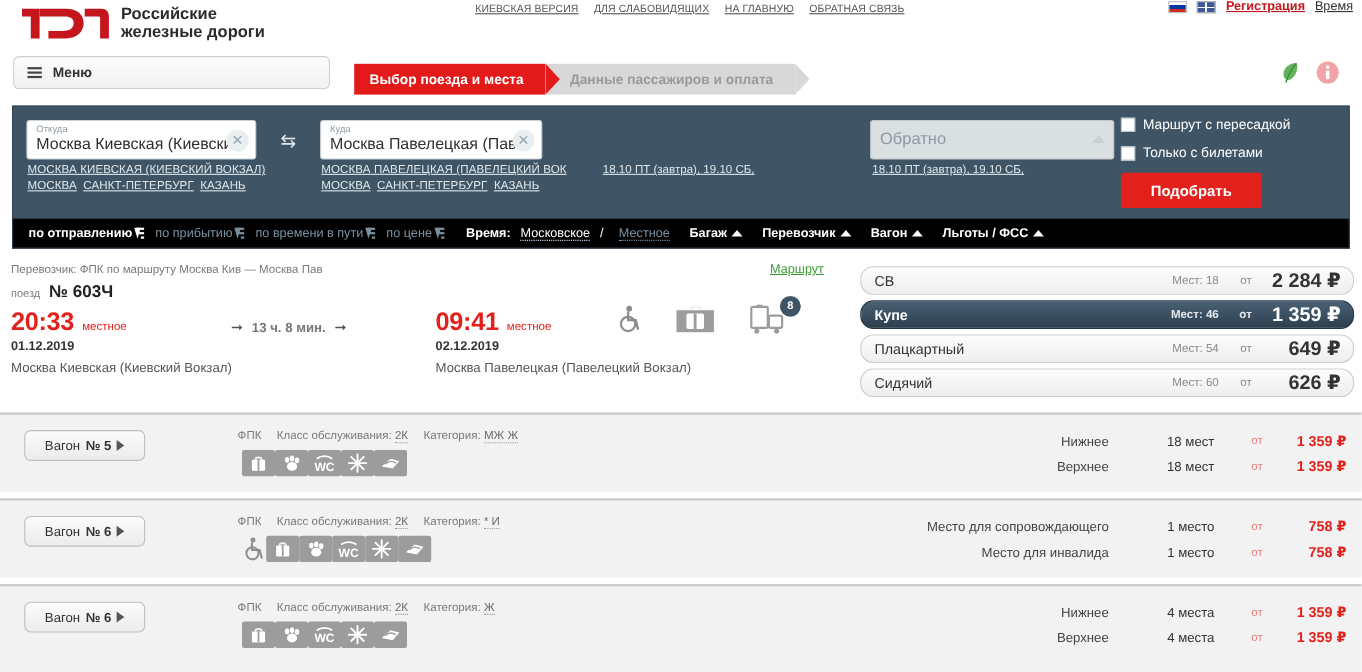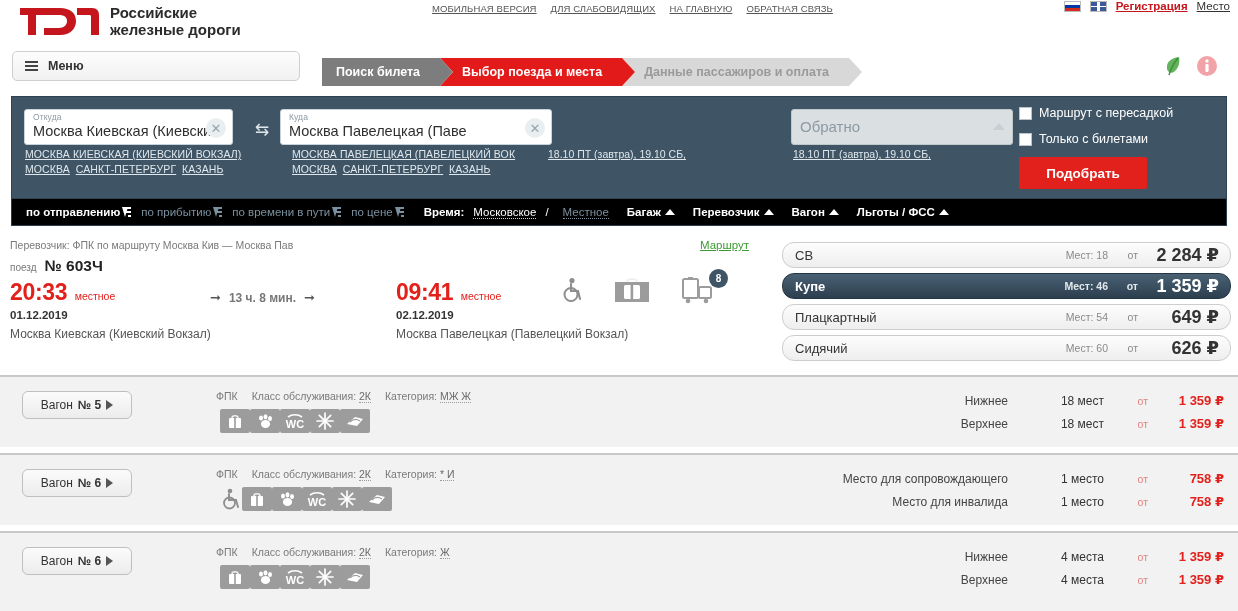--- a/index.html
+++ b/index.html
@@ -91,21 +91,21 @@
   }
   .fld-label {
     position: absolute; left: 8px; top: 2px;
     font-size: 8.5px; color: #8e9aa3; letter-spacing: .1px;
   }
   .fld-value {
     position: absolute; left: 8px; top: 13px;
     font-size: 14.5px; color: #2f2f2f; white-space: nowrap; overflow: hidden;
   }
   .fld-from { left: 12px; width: 209px; }
-  .fld-to   { left: 268px; width: 272px; }
+  .fld-to   { left: 279px; width: 202px; }
   .fld-date { left: 534px; width: 222px; }
   .fld-back { left: 779px; width: 222px; background: #dadfe2; border-color: #c1c8cc; }
   .fld-back .fld-value { color: #8e9aa3; font-size: 15px; top: 8px; }
 
   .clear-x {
     position: absolute; right: 6px; top: 8px;
     width: 20px; height: 20px; border-radius: 50%;
     background: #e9eef0; color: #97a4ad; font-size: 13px;
     display: flex; align-items: center; justify-content: center; cursor: pointer;
   }
@@ -282,49 +282,46 @@
         <path d="M63 6 L78 6 C83 6 85 9 85 13 L85 33 L77 33 L77 14 C77 13 76 13 75 13 L63 13 Z" fill="#c4161c"></path>
         <path d="M30 20 L48 20 L44 26 L30 26 Z" fill="#ffffff"></path>
       </svg>
       <div class="logo-text">
         <div>Российские</div>
         <div>железные дороги</div>
       </div>
     </div>
 
     <div class="toplinks">
-      <a>МОБИЛЬНАЯ ВЕРСИЯ</a>
+      <a>КИЕВСКАЯ ВЕРСИЯ</a>
       <a>ДЛЯ СЛАБОВИДЯЩИХ</a>
       <a>НА ГЛАВНУЮ</a>
       <a>ОБРАТНАЯ СВЯЗЬ</a>
     </div>
 
     <div class="topright">
       <span class="flag flag-ru"></span>
       <span class="flag flag-uk"></span>
       <a class="link-reg">Регистрация</a>
-      <a class="link-login">Место</a>
+      <a class="link-login">Время</a>
     </div>
   </div>
 
   <div class="navrow">
     <div class="menu-btn">
       <span class="burger">
           <i></i>
           <i></i>
           <i></i>
         </span>
       <span class="menu-label">Меню</span>
     </div>
   </div>
 
   <div class="steps">
-    <div class="step s-done">
-      <span>Поиск билета</span>
-    </div>
     <div class="step s-active">
       <span>Выбор поезда и места</span>
     </div>
     <div class="step s-todo">
       <span>Данные пассажиров и оплата</span>
     </div>
   </div>
 
   <div class="hdr-icons">
     <svg width="18" height="22" viewBox="0 0 18 22">

